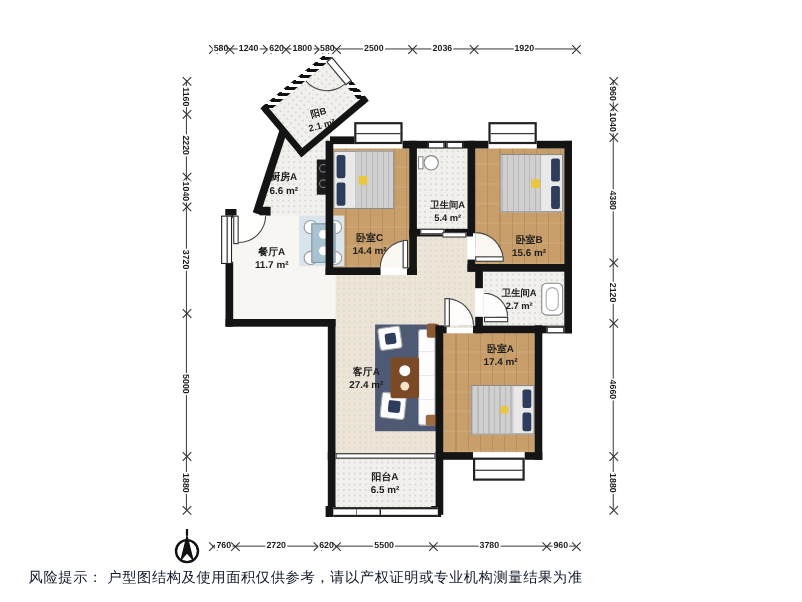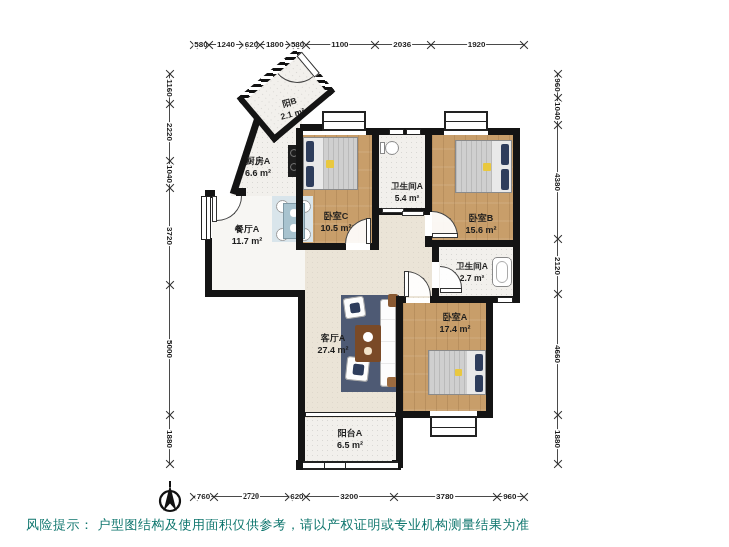--- a/index.html
+++ b/index.html
@@ -52,21 +52,21 @@
     width:11px;height:1px;background:#333;}
   .dim-tick::before{transform:translate(-50%,-50%) rotate(45deg);}
   .dim-tick::after{transform:translate(-50%,-50%) rotate(-45deg);}
   
   .bed{position:absolute;background:#e9e9e9;border:1px solid #8a8a8a;box-sizing:border-box;}
   .duvet{position:absolute;background:
     repeating-linear-gradient(90deg, rgba(0,0,0,.10) 0 1px, transparent 1px 5px),#cfcfcf;}
   .pillow{position:absolute;background:var(--pillow,#2e3d5c);border-radius:2px;}
   .beddot{position:absolute;background:var(--accent,#e9c83f);border-radius:1px;}
   .sofa{position:absolute;background:#fdfdfd;border:1px solid #a9a9a9;box-sizing:border-box;border-radius:3px;}
-  .footer{position:absolute;font-size:13px;color:#0f766e;letter-spacing:.5px;}
+  .footer{position:absolute;font-size:13px;color:#0f172a;letter-spacing:.5px;}
   .bb-stripe{background:repeating-linear-gradient(45deg,#111 0 3px,#fff 3px 6px);}
 </style>
 </head>
 <body>
 
 <div class="abs" style="left:0;top:0;width:729px;height:547px;">
 
   <div class="abs tile" style="left:210px;top:110px;width:92px;height:88px;clip-path:polygon(52% 0,100% 0,100% 100%,22% 100%);"></div>
   <div class="abs whitefloor" style="left:212px;top:196px;width:93px;height:95px;"></div>
   <div class="abs wood" style="left:303px;top:135px;width:69px;height:108px;"></div>
@@ -210,21 +210,21 @@
   <div class="room-label" style="left:291px;top:108px;transform:translate(-50%,-50%) rotate(-15deg);font-size:8.5px;">
     <div>阳B</div>
     <div>2.1 m²</div>
   </div>
   <div class="room-label" style="left:258px;top:167px;">
     <div>厨房A</div>
     <div>6.6 m²</div>
   </div>
   <div class="room-label" style="left:336px;top:222px;">
     <div>卧室C</div>
-    <div>10.5 m²</div>
+    <div>14.4 m²</div>
   </div>
   <div class="room-label" style="left:407px;top:192px;font-size:8.5px;">
     <div>卫生间A</div>
     <div>5.4 m²</div>
   </div>
   <div class="room-label" style="left:481px;top:224px;">
     <div>卧室B</div>
     <div>15.6 m²</div>
   </div>
   <div class="room-label" style="left:247px;top:235px;">
@@ -254,37 +254,37 @@
       <div class="dim-label" style="left: 2.41265%;">580</div>
       <div class="dim-tick" style="left: 4.82529%; top: 50%;"></div>
       <div class="dim-label" style="left: 9.98336%;">1240</div>
       <div class="dim-tick" style="left: 15.1414%; top: 50%;"></div>
       <div class="dim-label" style="left: 17.7205%;">620</div>
       <div class="dim-tick" style="left: 20.2995%; top: 50%;"></div>
       <div class="dim-label" style="left: 24.792%;">1800</div>
       <div class="dim-tick" style="left: 29.2845%; top: 50%;"></div>
       <div class="dim-label" style="left: 31.6972%;">580</div>
       <div class="dim-tick" style="left: 34.1098%; top: 50%;"></div>
-      <div class="dim-label" style="left: 44.5092%;">1100</div>
+      <div class="dim-label" style="left: 44.5092%;">2500</div>
       <div class="dim-tick" style="left: 54.9085%; top: 50%;"></div>
       <div class="dim-label" style="left: 63.3943%;">2036</div>
       <div class="dim-tick" style="left: 71.8802%; top: 50%;"></div>
       <div class="dim-label" style="left: 85.9401%;">1920</div>
       <div class="dim-tick" style="left: 100%; top: 50%;"></div>
     </div>
   <div class="dim hor" style="left:193px;top:489px;width:330px;height:14px;">
       <div class="dim-line"></div>
       <div class="dim-tick" style="left: 0%; top: 50%;"></div>
       <div class="dim-label" style="left: 3.15615%;">760</div>
       <div class="dim-tick" style="left: 6.31229%; top: 50%;"></div>
-      <div class="dim-label" style="left: 17.608%; font-family: Liberation Serif, serif;">2720</div>
+      <div class="dim-label" style="left: 17.608%;">2720</div>
       <div class="dim-tick" style="left: 28.9037%; top: 50%;"></div>
       <div class="dim-label" style="left: 31.4784%;">620</div>
       <div class="dim-tick" style="left: 34.0532%; top: 50%;"></div>
-      <div class="dim-label" style="left: 47.3422%;">3200</div>
+      <div class="dim-label" style="left: 47.3422%;">5500</div>
       <div class="dim-tick" style="left: 60.6312%; top: 50%;"></div>
       <div class="dim-label" style="left: 76.3289%;">3780</div>
       <div class="dim-tick" style="left: 92.0266%; top: 50%;"></div>
       <div class="dim-label" style="left: 96.0133%;">960</div>
       <div class="dim-tick" style="left: 100%; top: 50%;"></div>
     </div>
   <div class="dim ver" style="left:162px;top:73px;width:14px;height:390px;">
       <div class="dim-line"></div>
       <div class="dim-tick" style="top: 0%; left: 50%;"></div>
       <div class="dim-label" style="top: 3.86152%;">1160</div>

